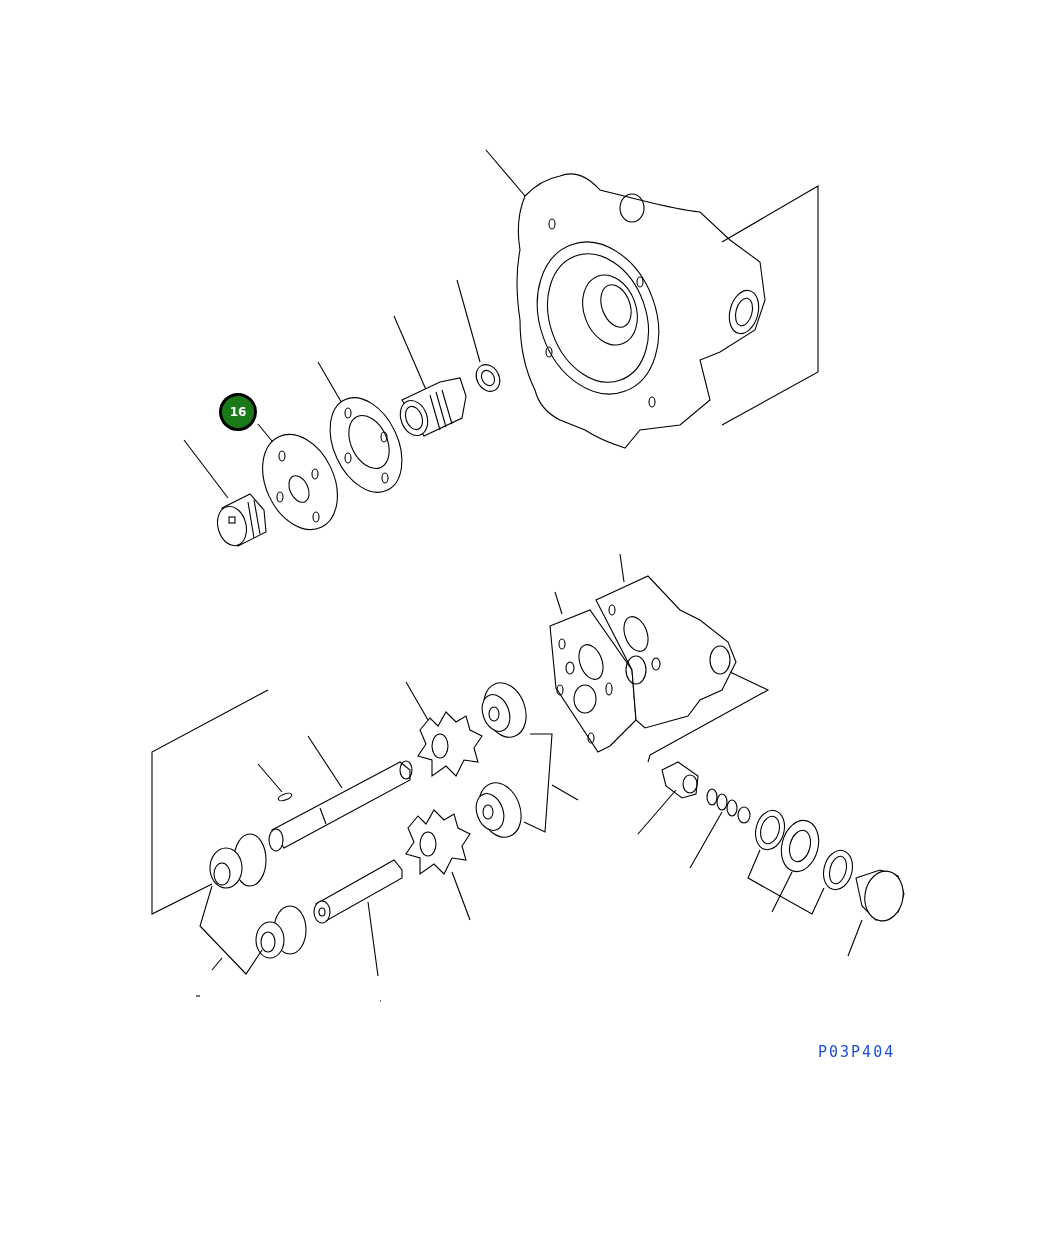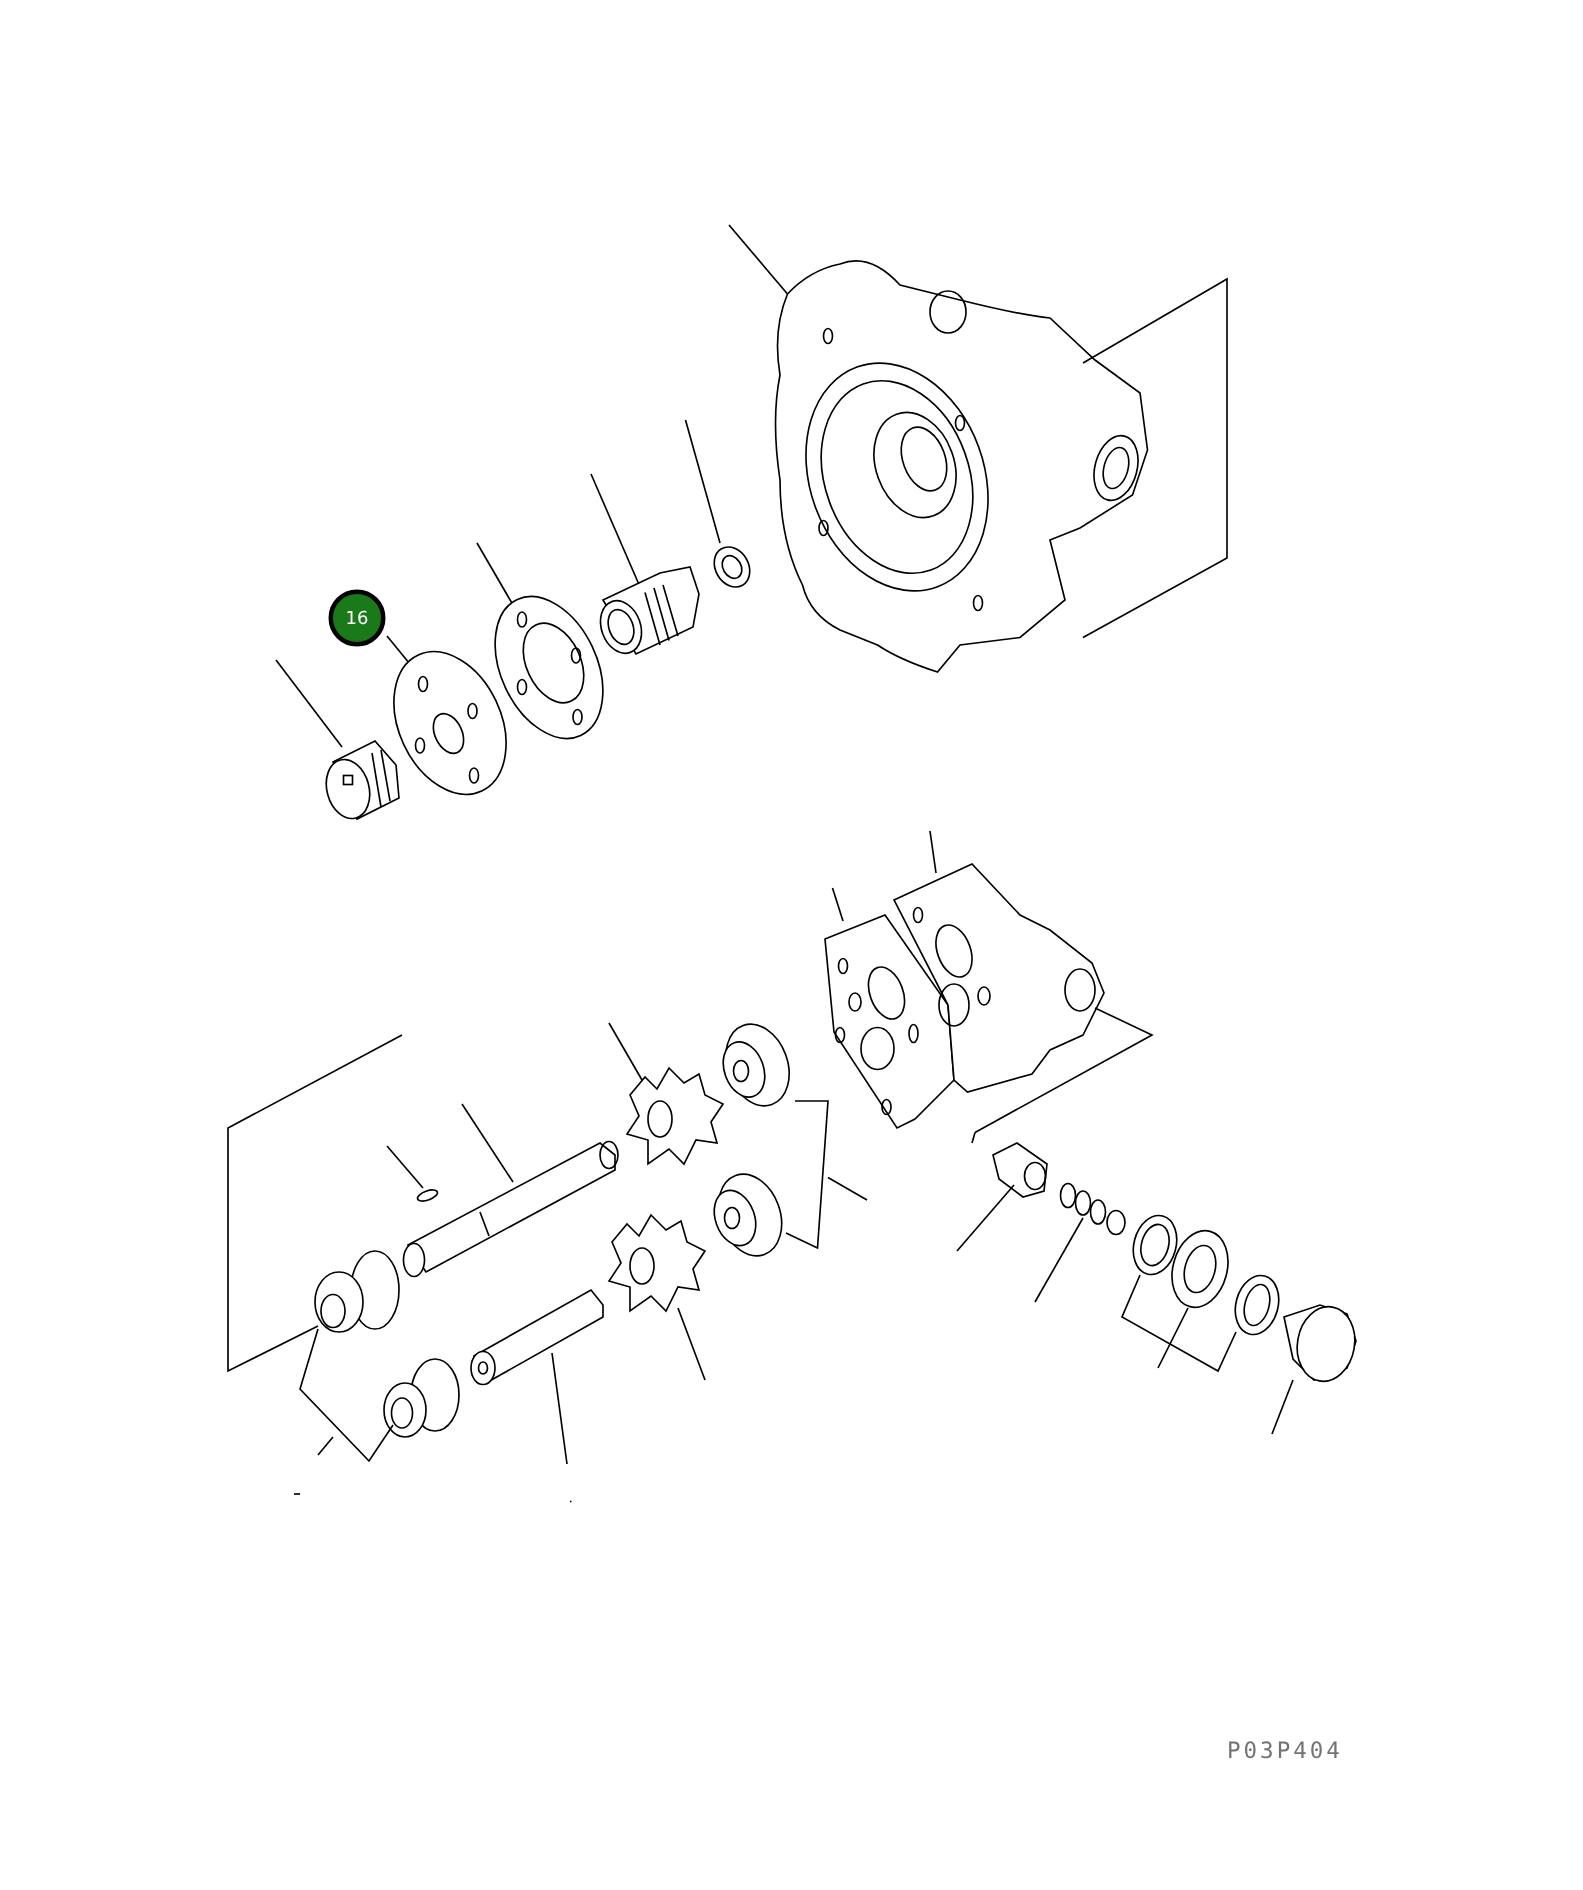--- a/index.html
+++ b/index.html
@@ -5,23 +5,23 @@
   html, body { margin:0; padding:0; background:#ffffff; }
   body { width:1055px; height:1260px; position:relative; overflow:hidden;
          font-family:"DejaVu Sans", sans-serif; }
   #diagram { position:absolute; left:0; top:0; width:1055px; height:1260px; }
   .ln { stroke:#000; stroke-width:1.1; fill:none; }
   .part { stroke:#000; stroke-width:1.1; fill:#fff; }
   .callout { position:absolute; left:219px; top:393px; width:38px; height:38px;
              border-radius:50%; background:#1a7a1a; border:3px solid #000;
              box-sizing:border-box; color:#fff; font-size:12px;
              display:flex; align-items:center; justify-content:center;
-             font-family:"DejaVu Sans", sans-serif; cursor:pointer; }
-  .code { position:absolute; left:818px; top:1158px; font-family:"DejaVu Sans Mono", monospace;
-          font-size:15px; letter-spacing:2px; color:#737373; }
+             font-family:"DejaVu Sans", sans-serif; cursor:pointer;font-weight:bold; }
+  .code { position:absolute; left:818px; top:1043px; font-family:"DejaVu Sans Mono", monospace;
+          font-size:15px; letter-spacing:2px; color:#1d4ed8; }
 </style>
 </head>
 <body>
 
 <svg id="diagram" viewBox="0 0 1055 1260" xmlns="http://www.w3.org/2000/svg">
 
   <g>
     <line class="ln" x1="486" y1="150" x2="525" y2="196"></line>
     <path class="part" d="M525 196 Q540 180 560 176 Q580 168 600 190 L640 200 Q680 210 700 212 L730 240 L760 262 L765 300 L755 330 L720 352 L700 360 L710 400 L680 425 L640 430 L625 448 Q600 440 585 430 L560 420 Q540 410 535 390 Q520 360 520 320 Q514 280 520 250 Q515 220 525 196 Z"></path>
     <ellipse class="ln" cx="598" cy="318" rx="58" ry="78" transform="rotate(-20 598 318)"></ellipse>

